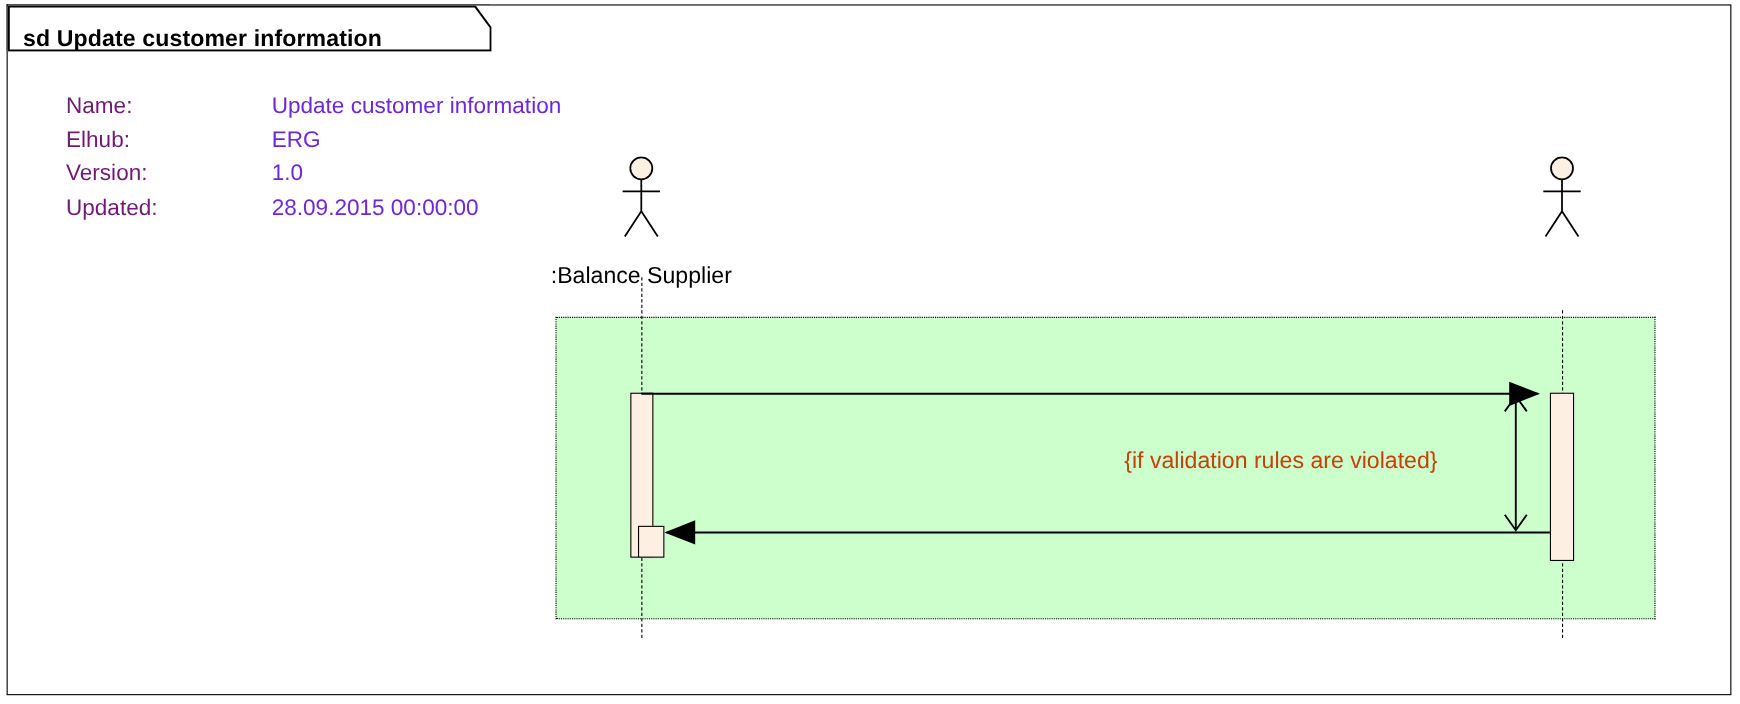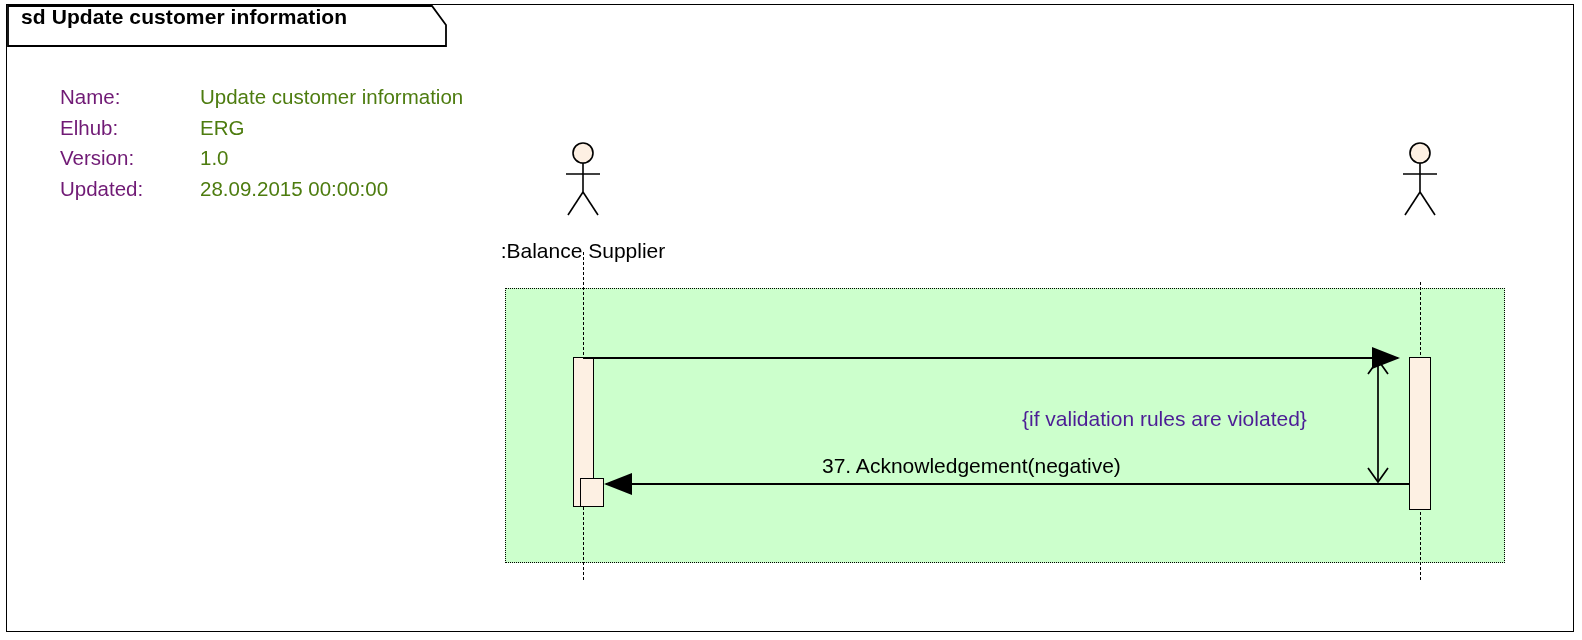--- a/index.html
+++ b/index.html
@@ -48,21 +48,21 @@
   .title-tab-shape {
     position: absolute;
     left: 0;
     top: 0;
     width: 440px;
     height: 42px;
   }
   .title-tab-label {
     position: absolute;
     left: 14px;
-    top: 0;
+    top: 19px;
     font-size: 21px;
     font-weight: bold;
     color: #000000;
     white-space: nowrap;
     letter-spacing: 0.1px;
   }
 
   
   .meta {
     position: absolute;
@@ -71,21 +71,21 @@
     color: #1F3864;
     font-size: 20.5px;
     line-height: 30.5px;
   }
   .meta-row { display: block; white-space: nowrap; }
   .meta-key {
     display: inline-block;
     width: 140px;
     color: #701a75;
   }
-  .meta-val { color: #4d7c0f; }
+  .meta-val { color: #6d28d9; margin-left: 47px; }
 
   
   .actor {
     position: absolute;
     text-align: center;
   }
   .actor-figure { display: block; margin: 0 auto; }
   .actor-label {
     font-size: 21px;
     color: #000000;
@@ -128,21 +128,21 @@
   }
   .msg-label {
     position: absolute;
     font-size: 21px;
     color: #000000;
     white-space: nowrap;
   }
   .constraint-label {
     position: absolute;
     font-size: 21px;
-    color: #4c1d95;
+    color: #c2410c;
     white-space: nowrap;
   }
 </style>
 </head>
 <body>
 
 <div id="canvas">
 
   <div class="frame"></div>
 
@@ -213,15 +213,14 @@
     <g>
       <line x1="1378" y1="360" x2="1378" y2="482" stroke="#000000" stroke-width="1.7"></line>
       <path d="M1368,374 L1378,360 L1388,374" fill="none" stroke="#000000" stroke-width="1.7"></path>
       <path d="M1368,468 L1378,482 L1388,468" fill="none" stroke="#000000" stroke-width="1.7"></path>
     </g>
   </svg>
 
 
   <div class="constraint-label" style="left:1022px; top:407px;">{if validation rules are violated}</div>
 
-  <div class="msg-label" style="left:822px; top:454px;">37. Acknowledgement(negative)</div>
 
 </div>
 
 </body></html>

